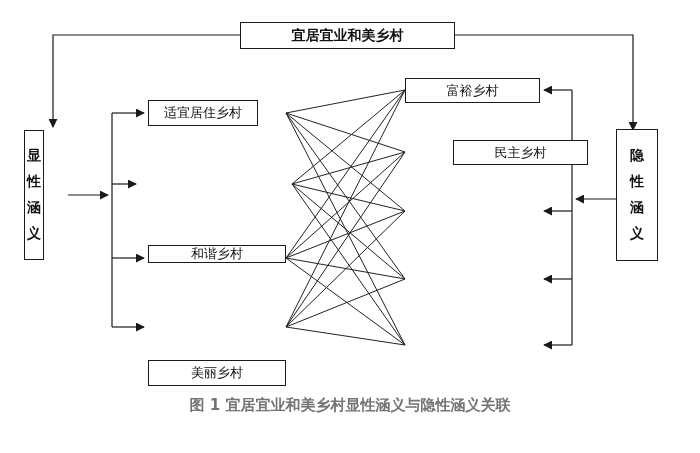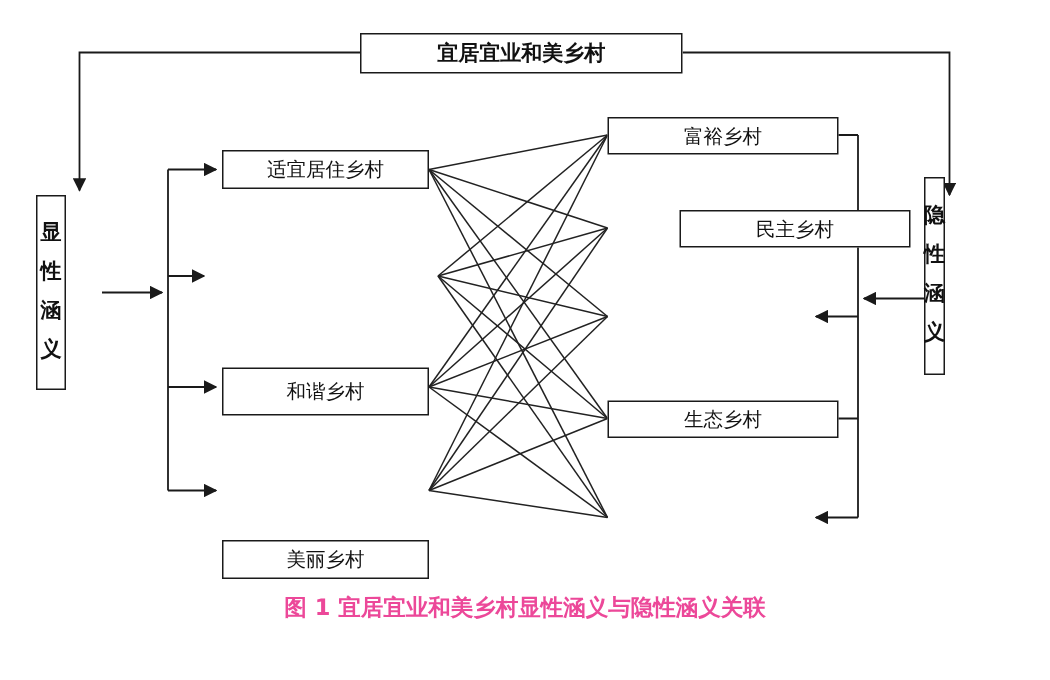--- a/index.html
+++ b/index.html
@@ -42,41 +42,41 @@
     font-size: 14px;
     white-space: normal;
     text-align: center;
     line-height: 1.85;
   }
   .vbox .vtext {
     width: 1em;
     word-break: break-all;
   }
   .explicit-box { left: 24px;  top: 130px; width: 20px; height: 130px; }
-  .implicit-box { left: 616px; top: 118px; width: 14px; height: 132px; }
+  .implicit-box { left: 616px; top: 129px; width: 42px; height: 132px; }
 
-  .lbox1 { left: 148px; top: 100px; width: 138px; height: 26px; }
+  .lbox1 { left: 148px; top: 100px; width: 110px; height: 26px; }
   .lbox2 { left: 140px; top: 171px; width: 152px; height: 26px; }
-  .lbox3 { left: 148px; top: 245px; width: 138px; height: 32px; }
+  .lbox3 { left: 148px; top: 245px; width: 138px; height: 18px; }
   .lbox4 { left: 148px; top: 314px; width: 138px; height: 26px; margin-top: 46px; }
 
-  .rbox  { left: 405px; width: 154px; height: 25px; }
+  .rbox  { left: 405px; width: 135px; height: 25px; }
   .rbox1 { top: 78px; }
   .rbox2 { top: 140px; margin-left: 48px; }
   .rbox3 { top: 199px; }
   .rbox4 { top: 267px; }
   .rbox5 { top: 333px; }
 
   .caption {
     position: absolute;
     left: 0; right: 0; top: 396px;
     text-align: center;
     font-weight: bold;
     font-size: 15px;
-    color: #ec4899;
+    color: #737373;
   }
 </style>
 </head>
 <body>
 
 <div class="stage">
 
   <svg class="connectors" viewBox="0 0 700 453" xmlns="http://www.w3.org/2000/svg">
     <defs>
       <marker id="arr" viewBox="0 0 10 10" refX="9" refY="5" markerWidth="7.5" markerHeight="7.5" orient="auto-start-reverse">
@@ -148,19 +148,16 @@
   <div class="box lbox4">
     <span>美丽乡村</span>
   </div>
 
   <div class="box rbox rbox1">
     <span>富裕乡村</span>
   </div>
   <div class="box rbox rbox2">
     <span>民主乡村</span>
   </div>
-  <div class="box rbox rbox4">
-    <span>生态乡村</span>
-  </div>
 
   <div class="caption">图 1  宜居宜业和美乡村显性涵义与隐性涵义关联</div>
 
 </div>
 
 </body></html>

